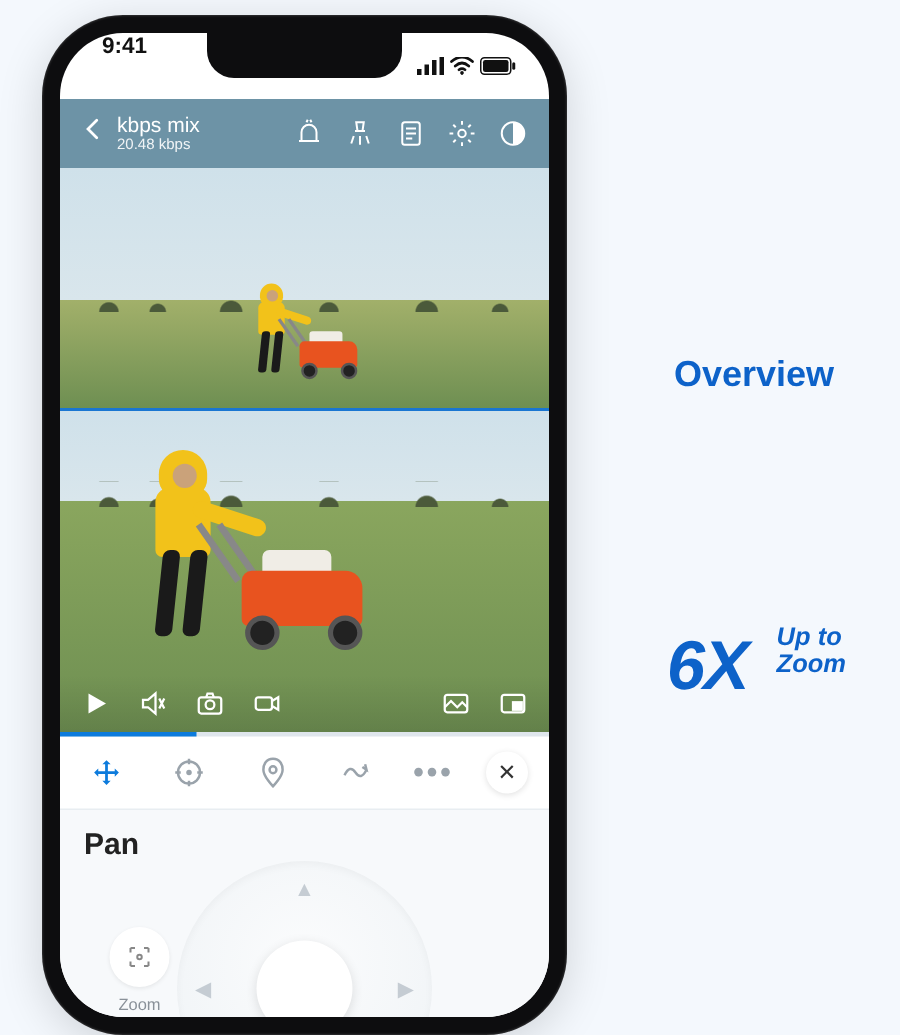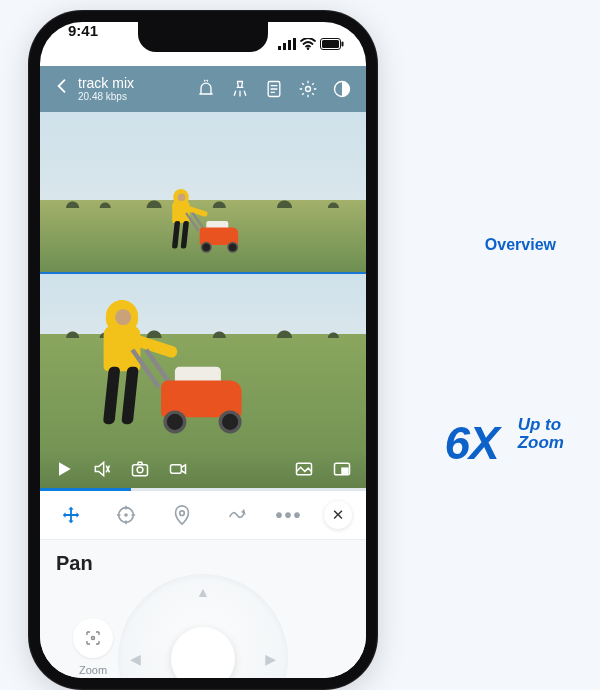--- a/index.html
+++ b/index.html
@@ -138,21 +138,21 @@
     box-shadow: inset 0 2px 6px rgba(0,0,0,.04);
   }
   .dpad .stick { position:absolute; left:50%; top:50%; width:64px; height:64px; margin:-32px 0 0 -32px; background:#fff; border-radius:50%; box-shadow:0 2px 8px rgba(0,0,0,.12);}
   .dpad .arr { position:absolute; color:#c5ccd3; font-size:14px; }
   .dpad .au{ top:10px; left:50%; transform:translateX(-50%);} 
   .dpad .al{ left:12px; top:50%; transform:translateY(-50%);} 
   .dpad .ar{ right:12px; top:50%; transform:translateY(-50%);} 
 
   
   .side-label { position:absolute; color:#0d62c9; font-weight:700; }
-  .lbl-overview { right: 44px; top: 236px; font-size: 16px; }
+  .lbl-overview { right: 44px; top: 236px; font-size: 24px; }
   .lbl-zoom { right: 36px; top: 416px; display:flex; align-items:flex-start; }
   .lbl-zoom .big { font-size:46px; font-style:italic; font-weight:800; letter-spacing:-1px; }
   .lbl-zoom .small { font-size:17px; line-height:1.05; margin-left:19px; font-weight:700; font-style:italic;}
 </style>
 </head>
 <body>
 
 <div class="phone">
   <div class="screen">
     <div class="notch"></div>
@@ -178,21 +178,21 @@
       </span>
     </div>
 
     <div class="app-bar">
       <span class="back">
         <svg viewBox="0 0 24 24" width="20" height="20">
             <path d="M15 5 L8 12 L15 19" stroke="#fff" stroke-width="2.2" fill="none" stroke-linecap="round"></path>
           </svg>
       </span>
       <div class="title-block">
-        <span class="t1">track mix</span>
+        <span class="t1">kbps mix</span>
         <span class="t2">20.48 kbps</span>
       </div>
       <span class="spacer"></span>
       <span class="ico">
           <svg viewBox="0 0 24 24">
             <path d="M6 18 V11 a6 6 0 0 1 12 0 V18 M4 18 H20 M10 3 L11 1 M14 3 L13 1"></path>
           </svg>
         </span>
       <span class="ico">
           <svg viewBox="0 0 24 24">

